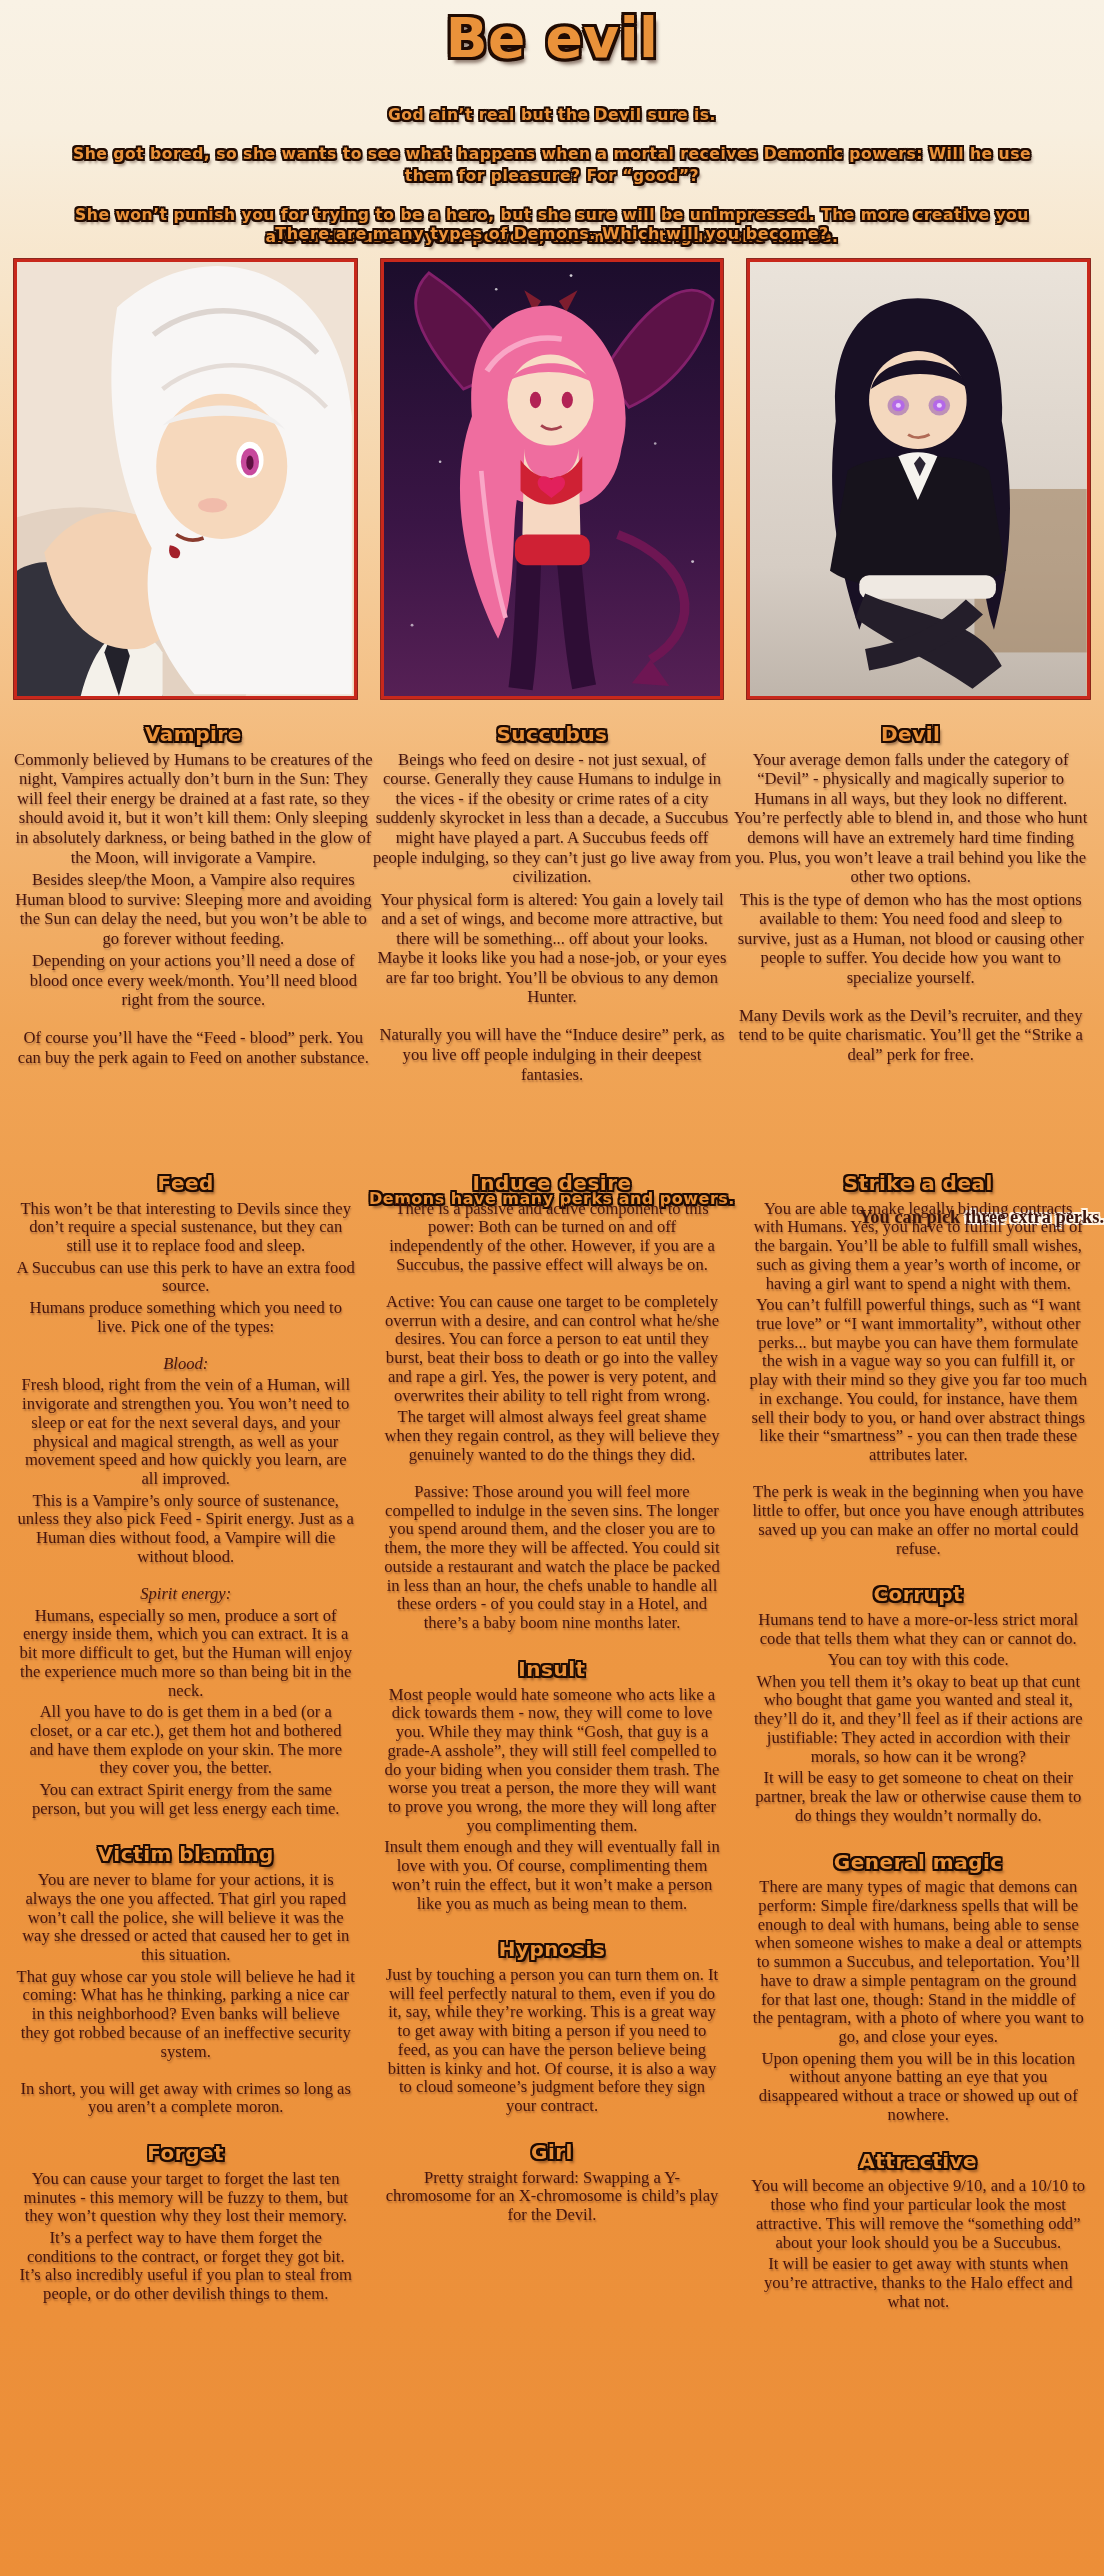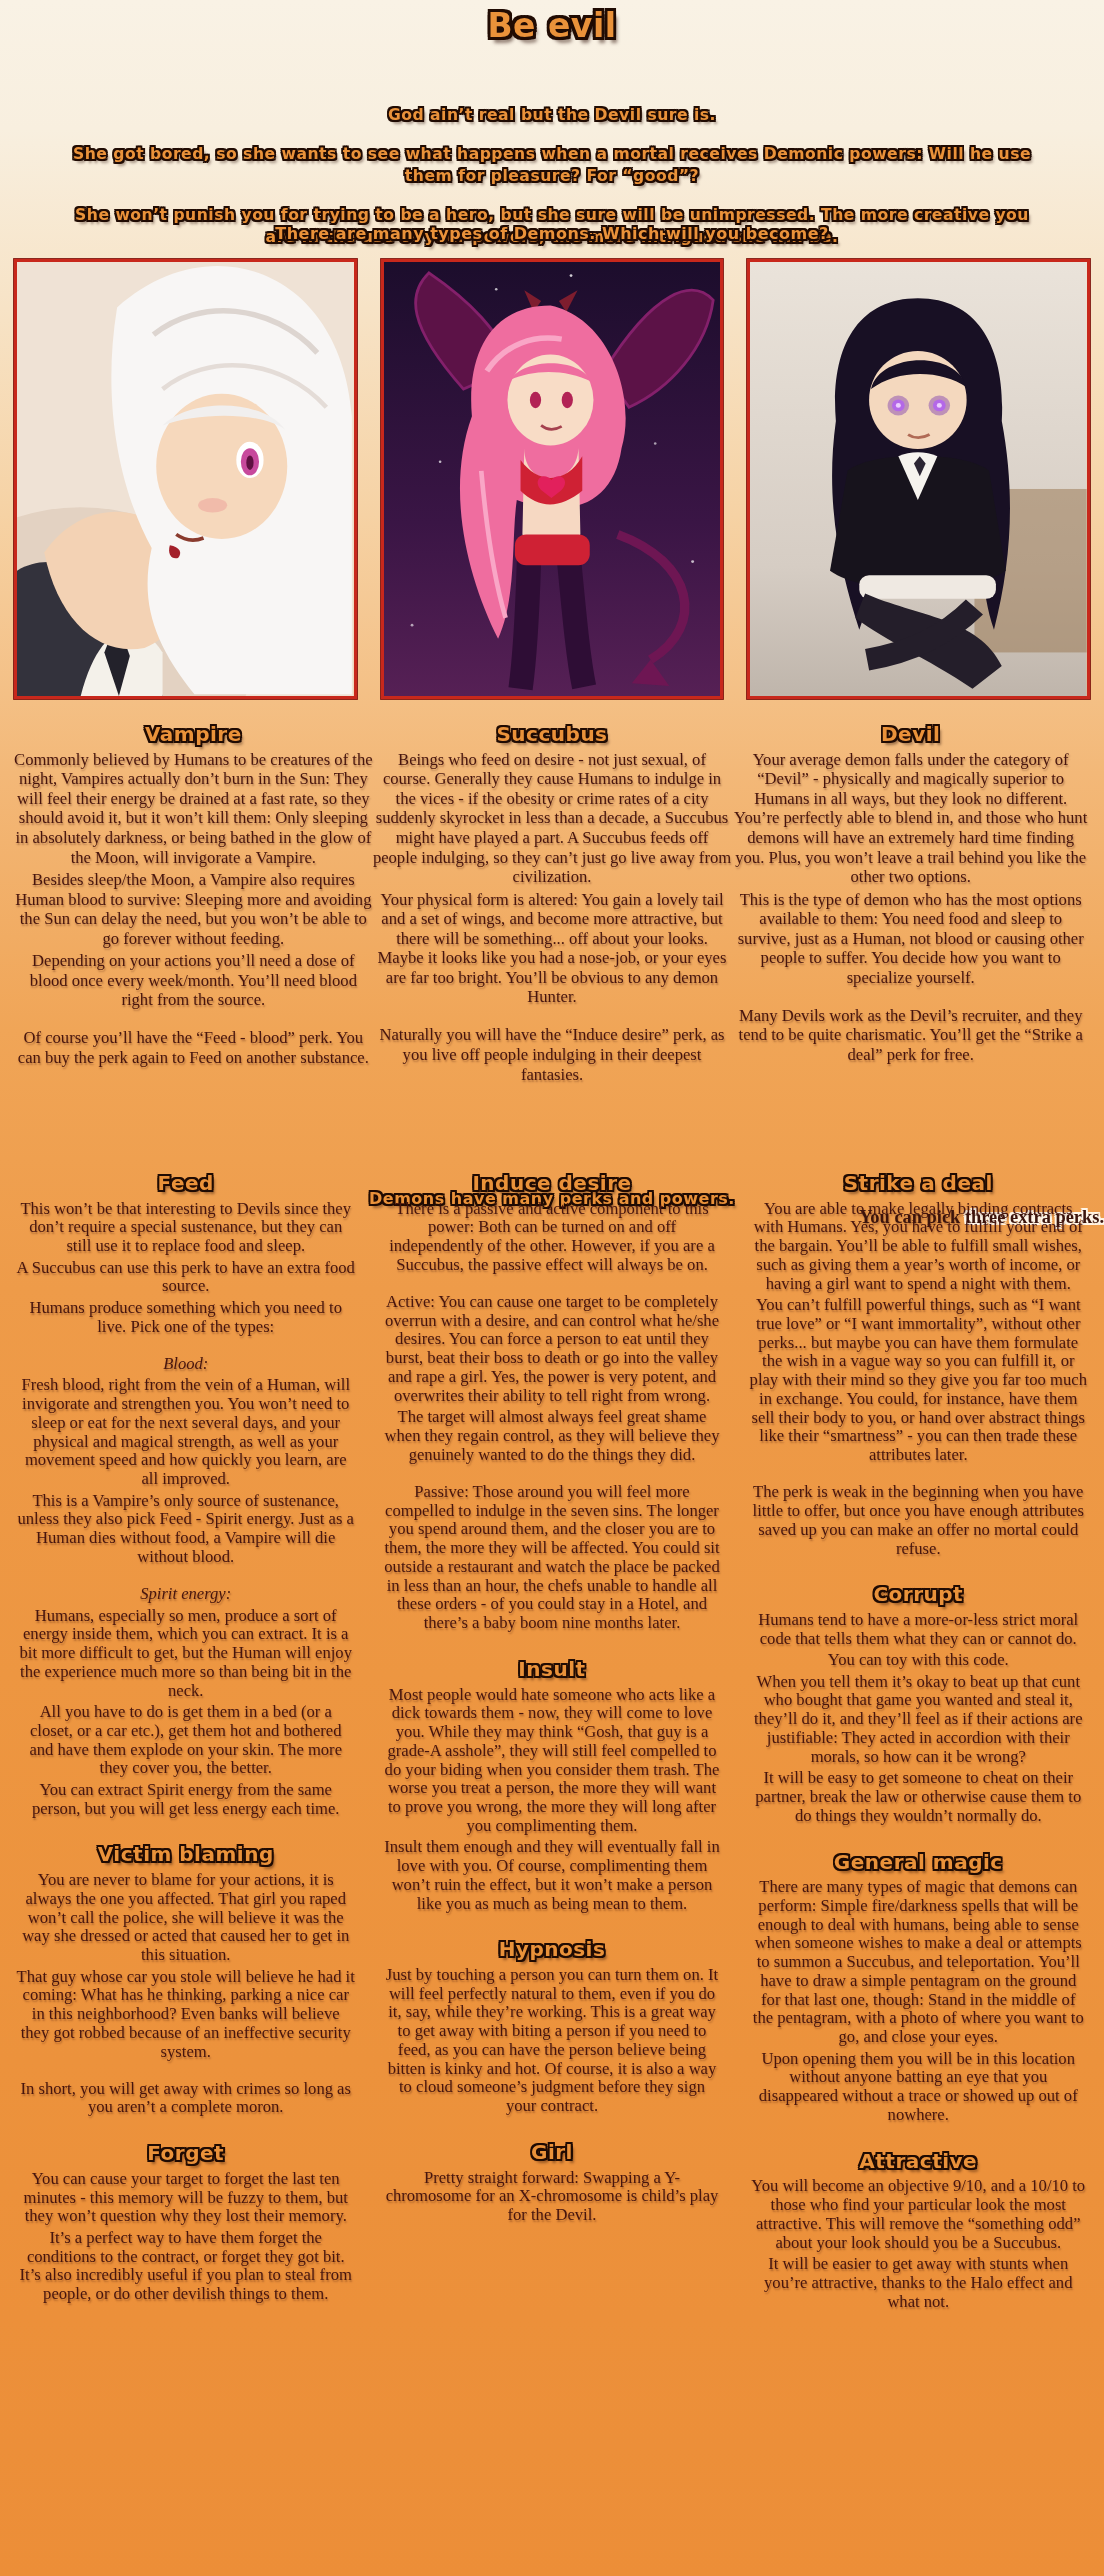--- a/index.html
+++ b/index.html
@@ -19,21 +19,21 @@
     color:#ea923a; letter-spacing:0.5px; text-align:center;
     -webkit-text-stroke:0.9px #200b03; paint-order:stroke fill;
     text-shadow:
       -1.8px -1.8px 0 #200b03, 1.8px -1.8px 0 #200b03,
       -1.8px  1.8px 0 #200b03, 1.8px  1.8px 0 #200b03,
       -1.8px  0   0 #200b03, 1.8px  0   0 #200b03,
        0   -1.8px 0 #200b03, 0    1.8px 0 #200b03,
        2.8px 3.7px 2.8px rgba(40,10,0,.45);
   }
   .outl-lg {
-    font-size:33px; -webkit-text-stroke:1.8px #200b03;
+    font-size:55px; -webkit-text-stroke:1.8px #200b03;
     text-shadow:
       -2.8px -2.8px 0 #200b03, 2.8px -2.8px 0 #200b03,
       -2.8px  2.8px 0 #200b03, 2.8px  2.8px 0 #200b03,
       -2.8px  0   0 #200b03, 2.8px  0   0 #200b03,
        0   -2.8px 0 #200b03, 0    2.8px 0 #200b03,
        3.7px 5.5px 3.7px rgba(40,10,0,.5);
   }
   .outl-md { font-size:16px; }
   .outl-sm { font-size:15.6px; line-height:1.45; }
 

